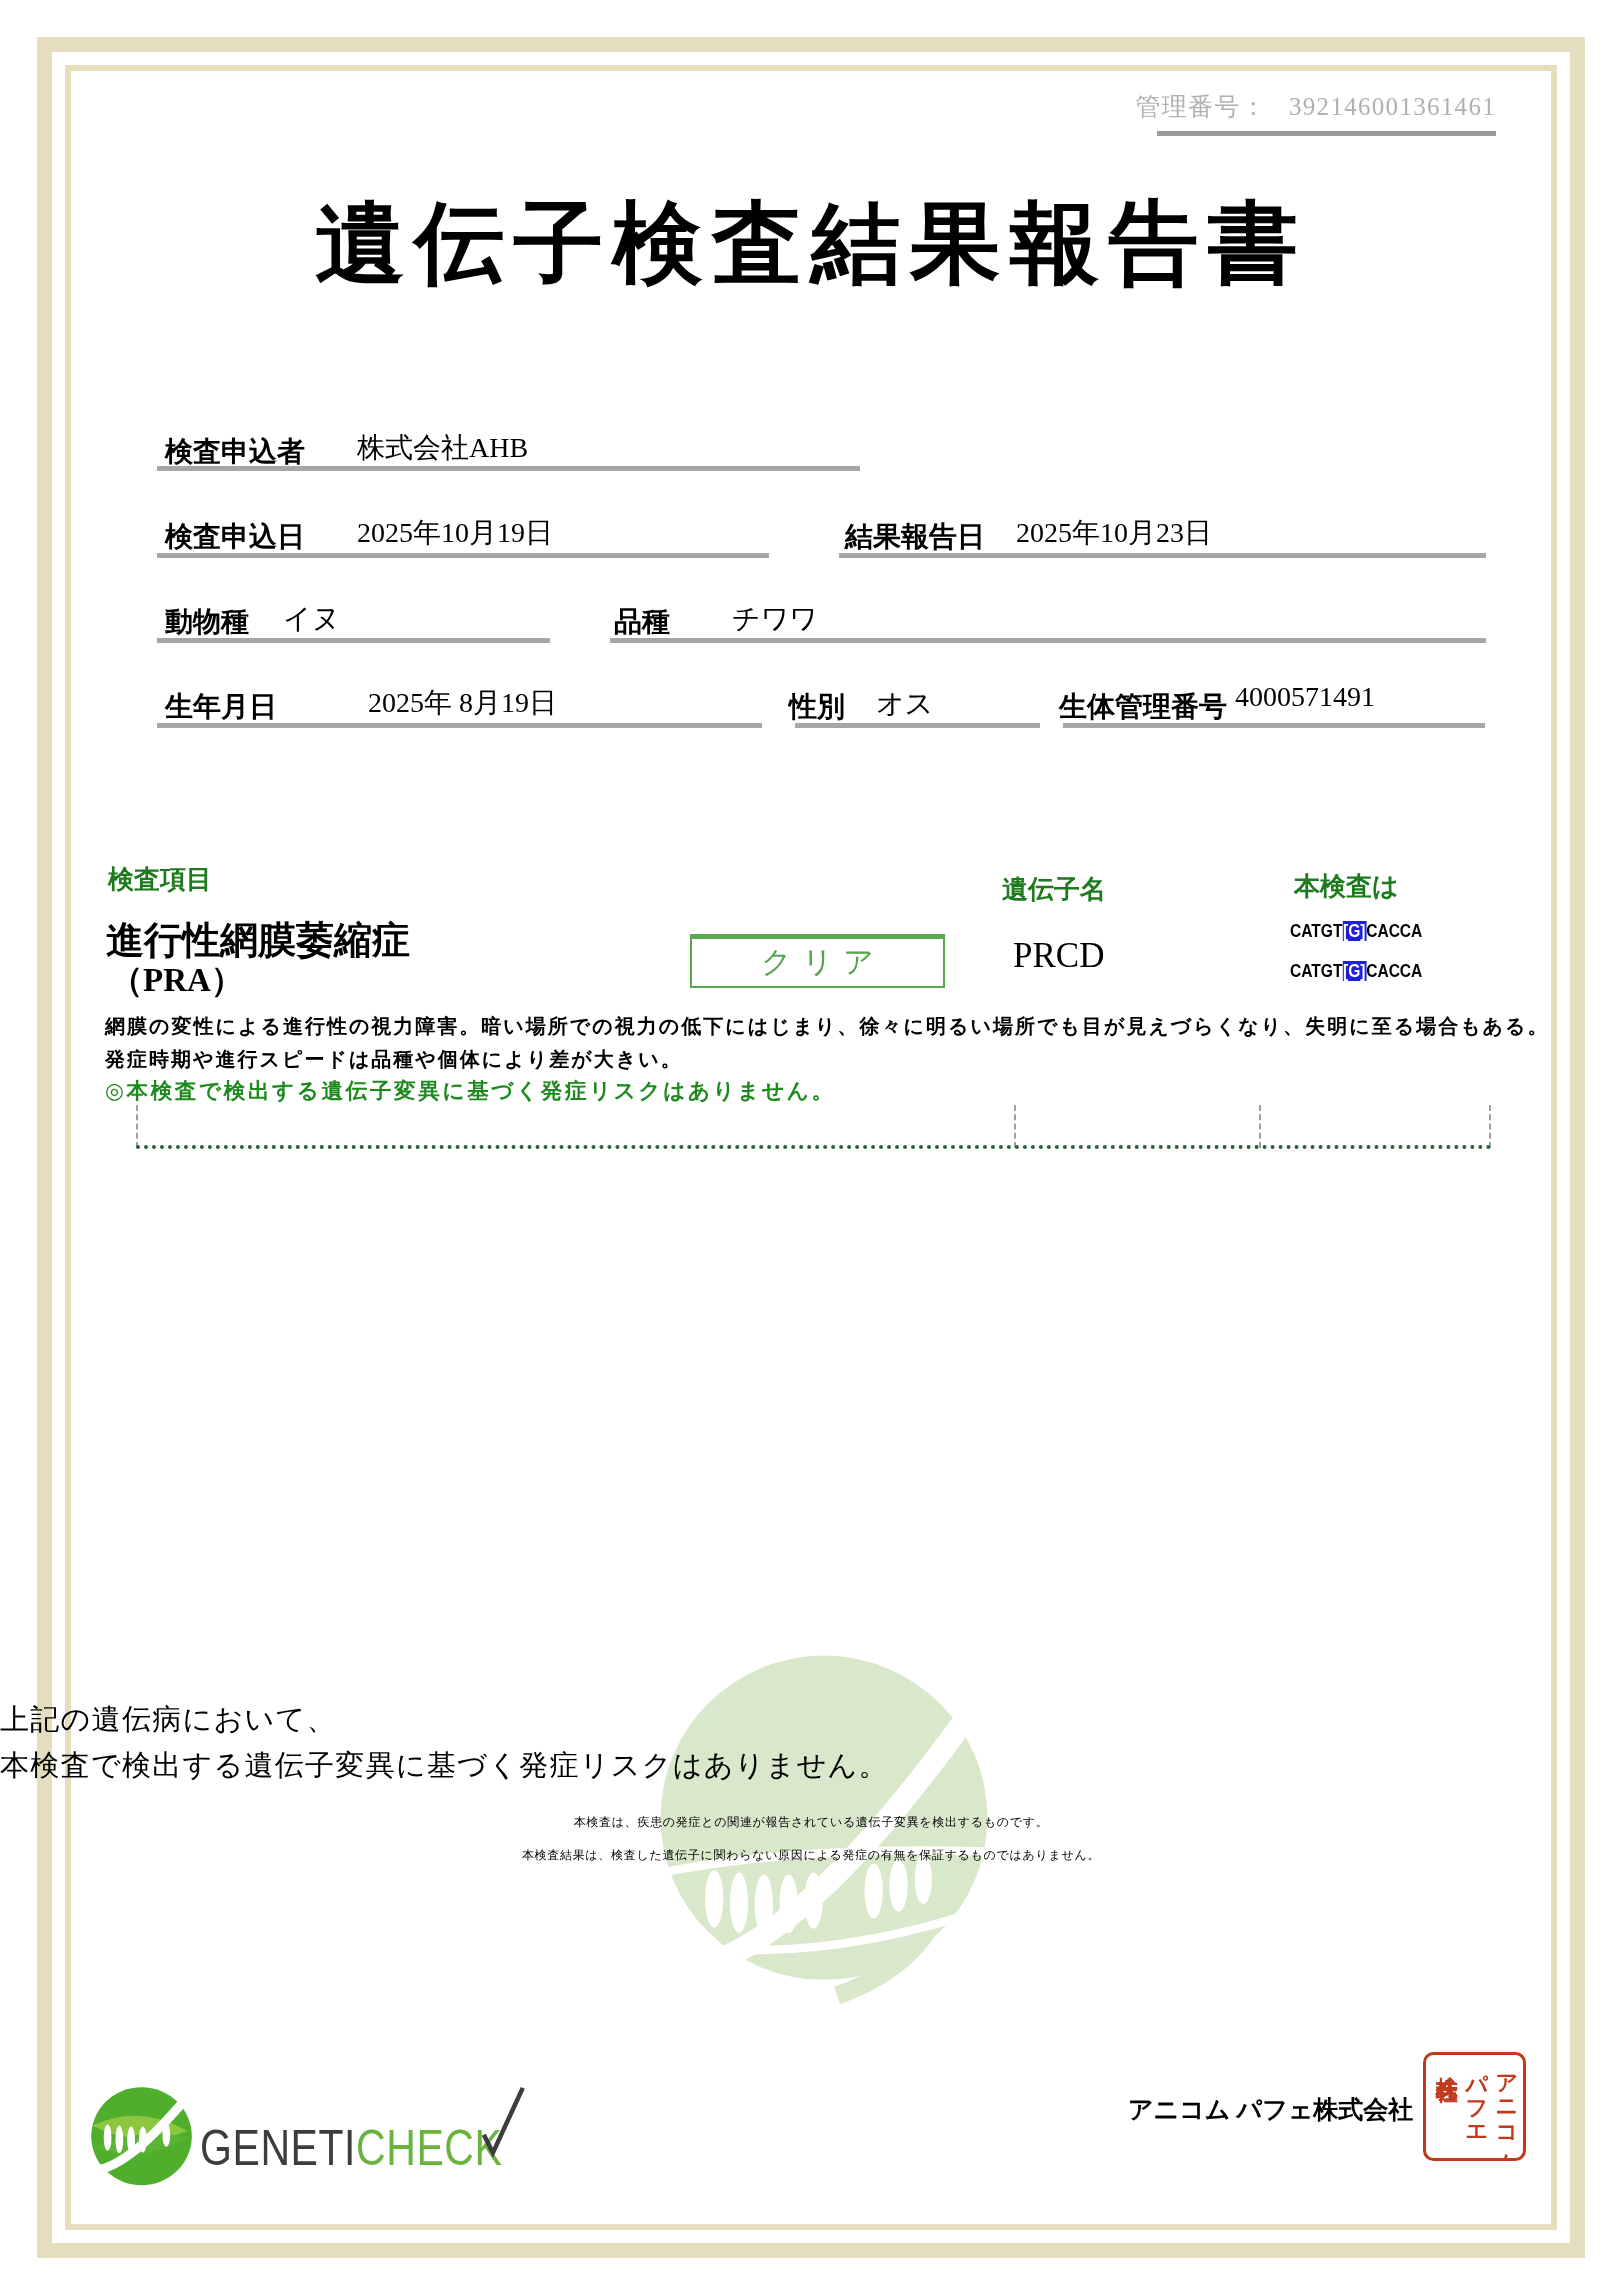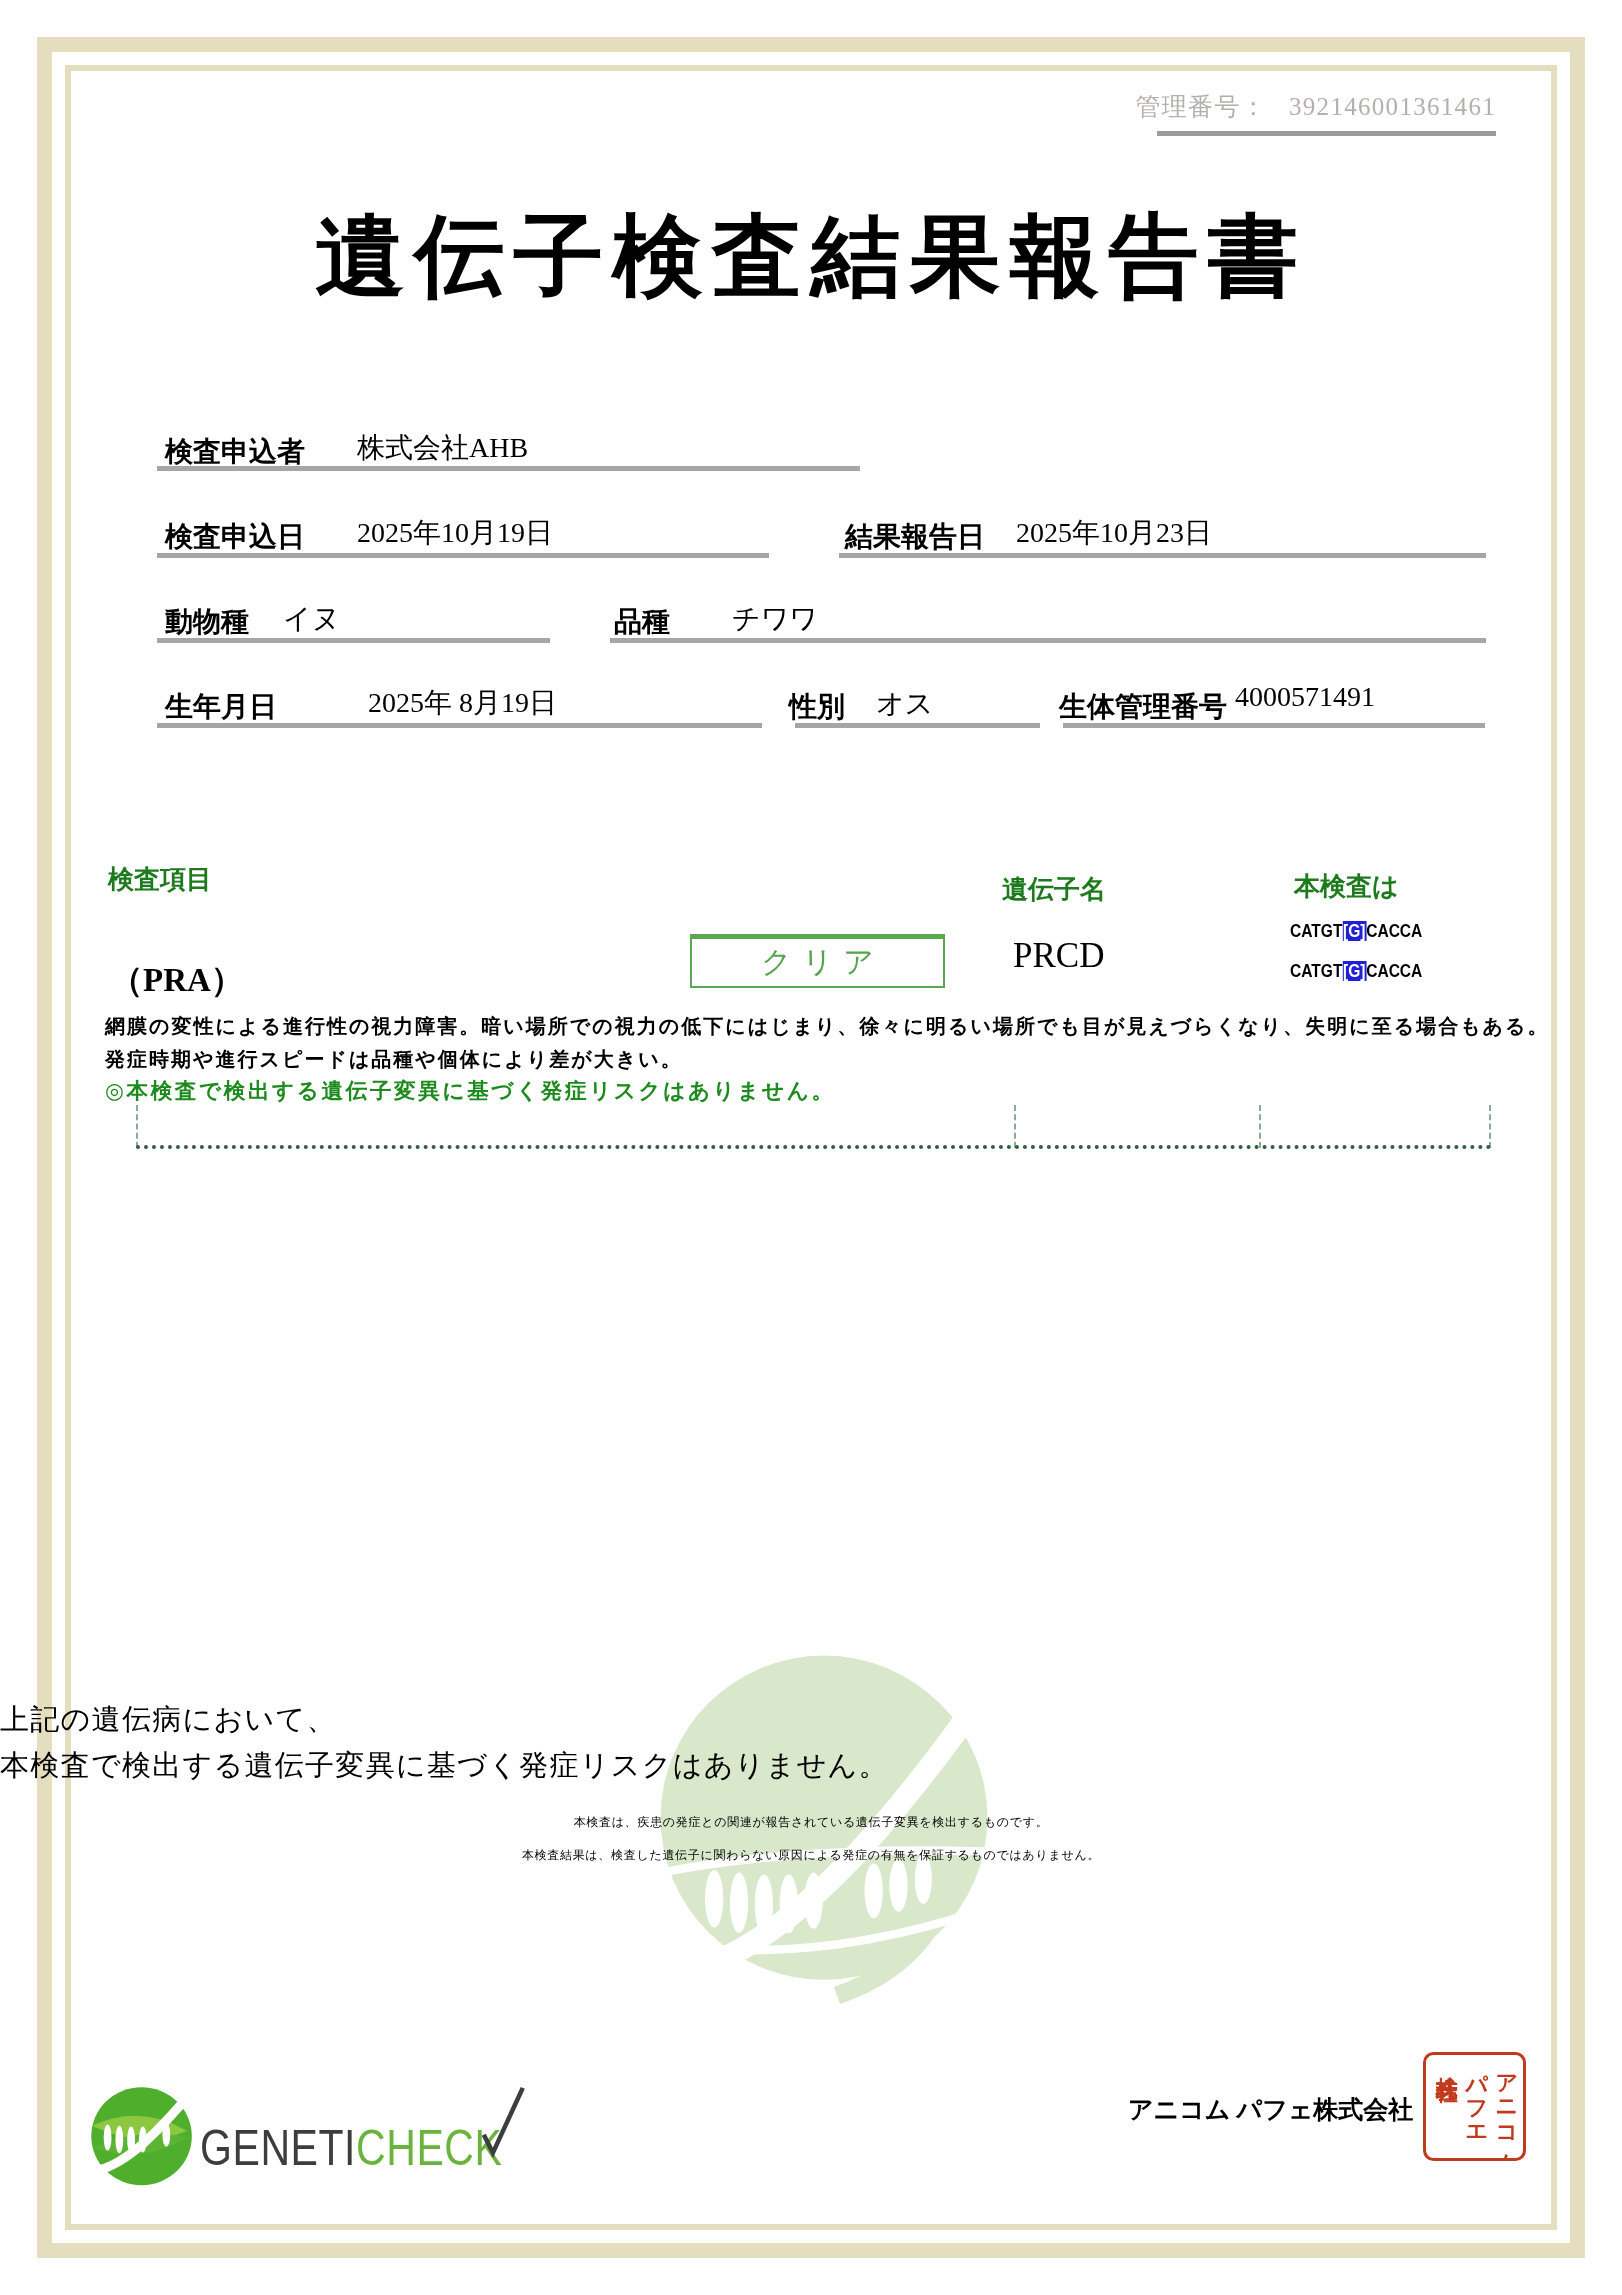--- a/index.html
+++ b/index.html
@@ -9,21 +9,21 @@
   .frame-outer{position:absolute;left:37px;top:37px;right:37px;bottom:37px;
                border:15px solid #e4debf;pointer-events:none;}
   .frame-inner{position:absolute;left:65px;top:65px;right:65px;bottom:65px;
                border:6.5px solid #e4debf;pointer-events:none;}
   .abs{position:absolute;white-space:nowrap;}
   
   .mgmt{top:90px;right:126px;color:#b3b0ac;font-size:25px;letter-spacing:1.3px;}
   .mgmt .num{margin-left:22px;}
   .mgmt-line{top:131px;left:1157px;width:339px;height:5.2px;background:#9c9c9c;}
   
-  .title{top:196px;left:0;width:100%;text-align:center;font-size:90px;font-weight:bold;
+  .title{top:183px;left:0;width:100%;text-align:center;font-size:90px;font-weight:bold;
          letter-spacing:9.2px;}
   
   .lbl{font-weight:bold;font-size:28px;}
   .val{font-size:28px;}
   .uline{height:5.2px;background:#a6a6a6;}
   
   .sec-h{color:#1d7a1d;font-weight:bold;font-size:26px;}
   .disease{font-size:38px;font-weight:bold;}
   .disease-abbr{font-size:33px;font-weight:bold;}
   .clear-box{left:690px;top:934px;width:251px;height:47px;border:2.6px solid #5aa851;
@@ -99,20 +99,21 @@
   <div class="abs val" style="left:876px;top:685px">オス</div>
   <div class="abs uline" style="left:795px;top:723px;width:245px"></div>
   <div class="abs lbl" style="left:1059px;top:688px">生体管理番号</div>
   <div class="abs val" style="left:1235px;top:681px">4000571491</div>
   <div class="abs uline" style="left:1063px;top:723px;width:422px"></div>
 
   <div class="abs sec-h" style="left:108px;top:862px">検査項目</div>
   <div class="abs sec-h" style="left:1002px;top:872px">遺伝子名</div>
   <div class="abs sec-h" style="left:1294px;top:869px">本検査は</div>
 
+  <div class="abs disease" style="left:106px;top:915px">進行性網膜萎縮症</div>
   <div class="abs disease-abbr" style="left:110px;top:958px">（PRA）</div>
 
   <div class="abs clear-box">
     <span>クリア</span>
   </div>
 
   <div class="abs gene" style="left:1013px;top:936px">PRCD</div>
 
   <div class="abs seq" style="left:1290px;top:921px">
     <span>CATGT</span><span class="variant">[G]</span><span>CACCA</span>

